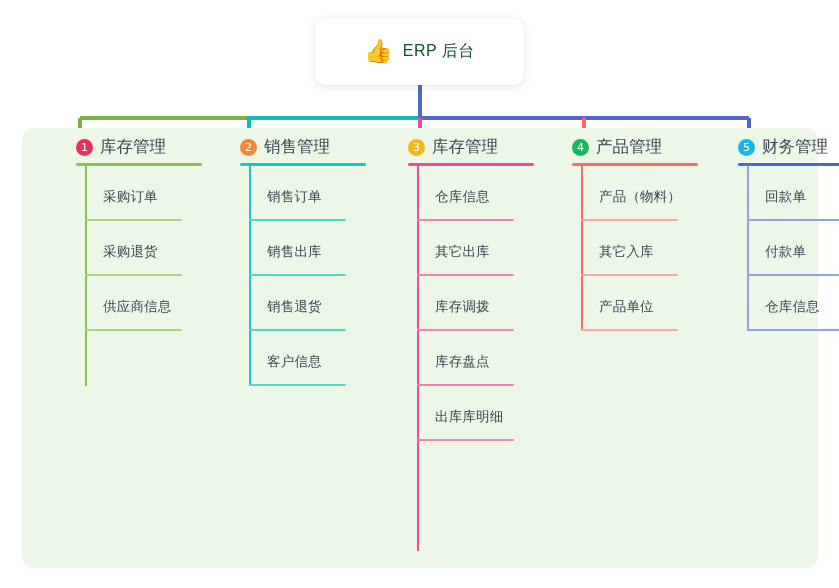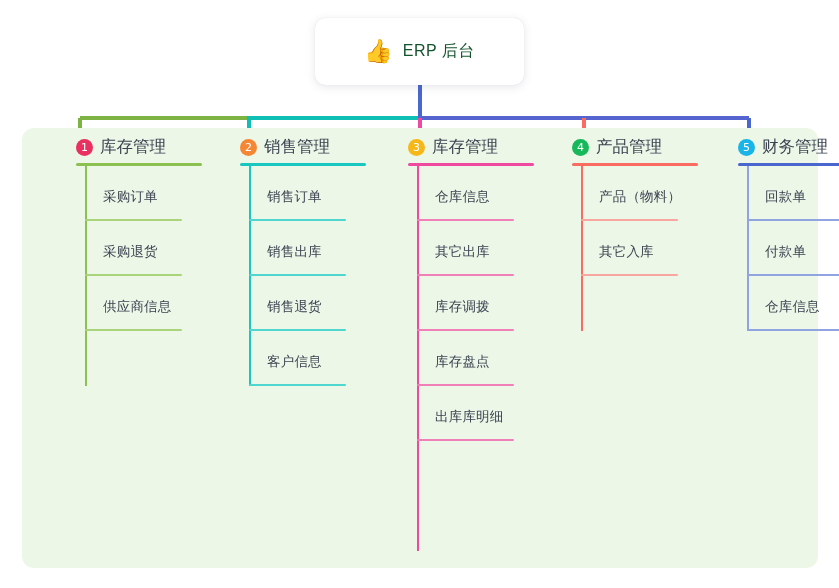--- a/index.html
+++ b/index.html
@@ -249,20 +249,24 @@
       <div class="items">
         <span class="items-spine" style="background: rgb(250, 107, 97); height: 165px;"></span>
         <div class="leaf">
           <span class="leaf-label">产品（物料）</span>
           <span class="leaf-rule" style="background: rgb(249, 165, 160);"></span>
         </div>
         <div class="leaf">
           <span class="leaf-label">其它入库</span>
           <span class="leaf-rule" style="background: rgb(249, 165, 160);"></span>
         </div>
+        <div class="leaf">
+          <span class="leaf-label">产品单位</span>
+          <span class="leaf-rule" style="background: rgb(249, 165, 160);"></span>
+        </div>
       </div>
     </div>
     <div class="column" style="left: 698px;">
       <div class="col-head">
         <span class="badge" style="background: rgb(26, 181, 232);">5</span>
         <span class="col-title">财务管理</span>
         <span class="col-head-rule" style="background: rgb(74, 102, 207);"></span>
       </div>
       <div class="items">
         <span class="items-spine" style="background: rgb(143, 164, 224); height: 165px;"></span>

